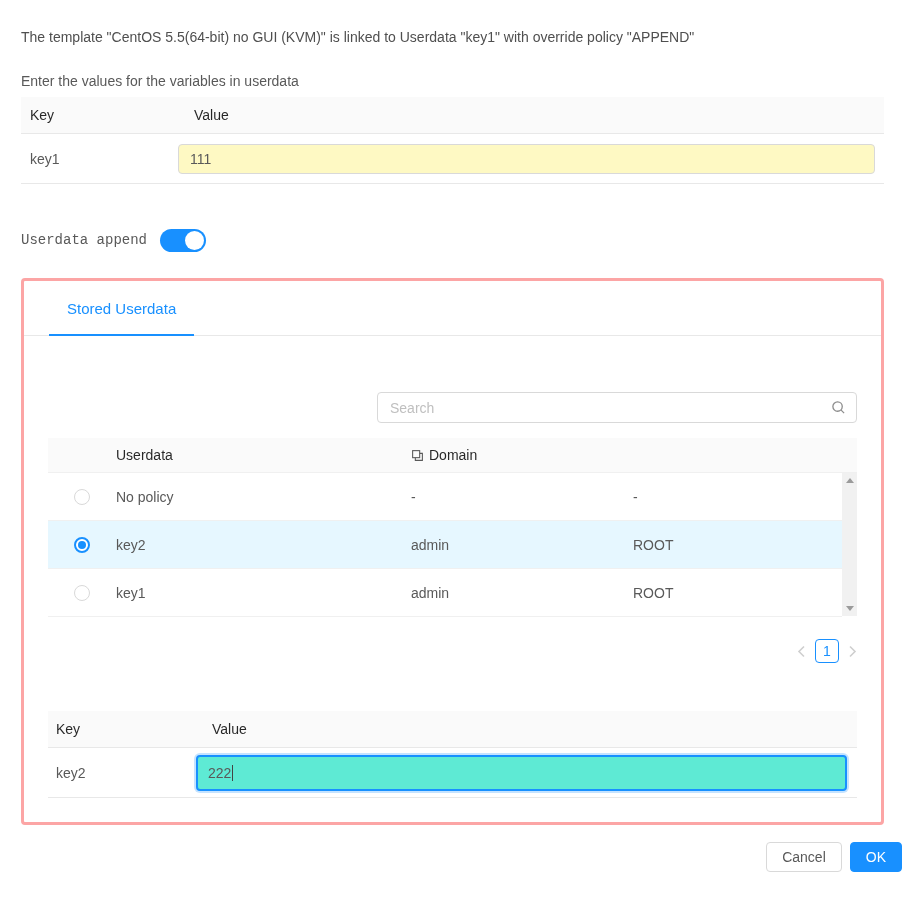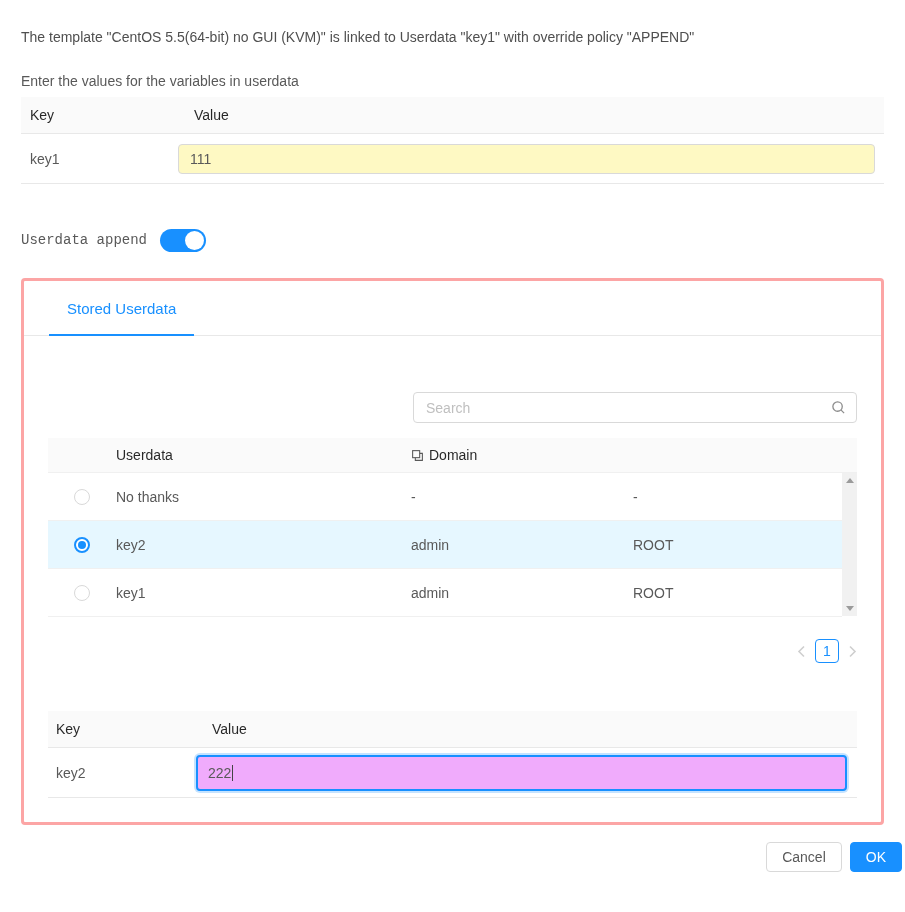--- a/index.html
+++ b/index.html
@@ -82,21 +82,21 @@
   .kv-table.inner .kv-col-key { width: 148px; padding-left: 8px; }
   .input-focused {
     width: calc(100% - 10px);
     height: 32px;
     border: 2px solid #1890ff;
     border-radius: 4px;
     box-shadow: 0 0 0 2px rgba(24,144,255,0.25);
     display: flex;
     align-items: center;
     padding: 16px 10px;
-    background: #f0abfc;
+    background: #5eead4;
     color: #595959;
   }
   .caret {
     display: inline-block;
     width: 1px; height: 16px;
     background: #444;
     margin-left: 1px;
   }
 
   
@@ -146,21 +146,21 @@
     left: 0; right: 0; bottom: -1px;
     height: 2px;
     background: #1890ff;
   }
   .card-content { padding: 0 24px 24px 24px; }
 
   
   .search-row { margin-top: 56px; display: flex; justify-content: flex-end; }
   .search-box {
     position: relative;
-    width: 444px; height: 31px;
+    width: 480px; height: 31px;
   }
   .search-box input {
     width: 100%; height: 100%;
     border: 1px solid #d9d9d9;
     border-radius: 4px;
     padding: 0 34px 0 12px;
     font-size: 14px;
     font-family: inherit;
     color: #595959;
     outline: none;
@@ -367,21 +367,21 @@
               </span>
               <span>Domain</span>
             </div>
           </div>
 
           <div class="dt-body">
             <div class="dt-row">
               <div class="radio-cell">
                   <span class="radio"></span>
                 </div>
-              <div>No thanks</div>
+              <div>No policy</div>
               <div>-</div>
               <div>-</div>
             </div>
             <div class="dt-row selected">
               <div class="radio-cell">
                   <span class="radio checked"></span>
                 </div>
               <div>key2</div>
               <div>admin</div>
               <div>ROOT</div>

